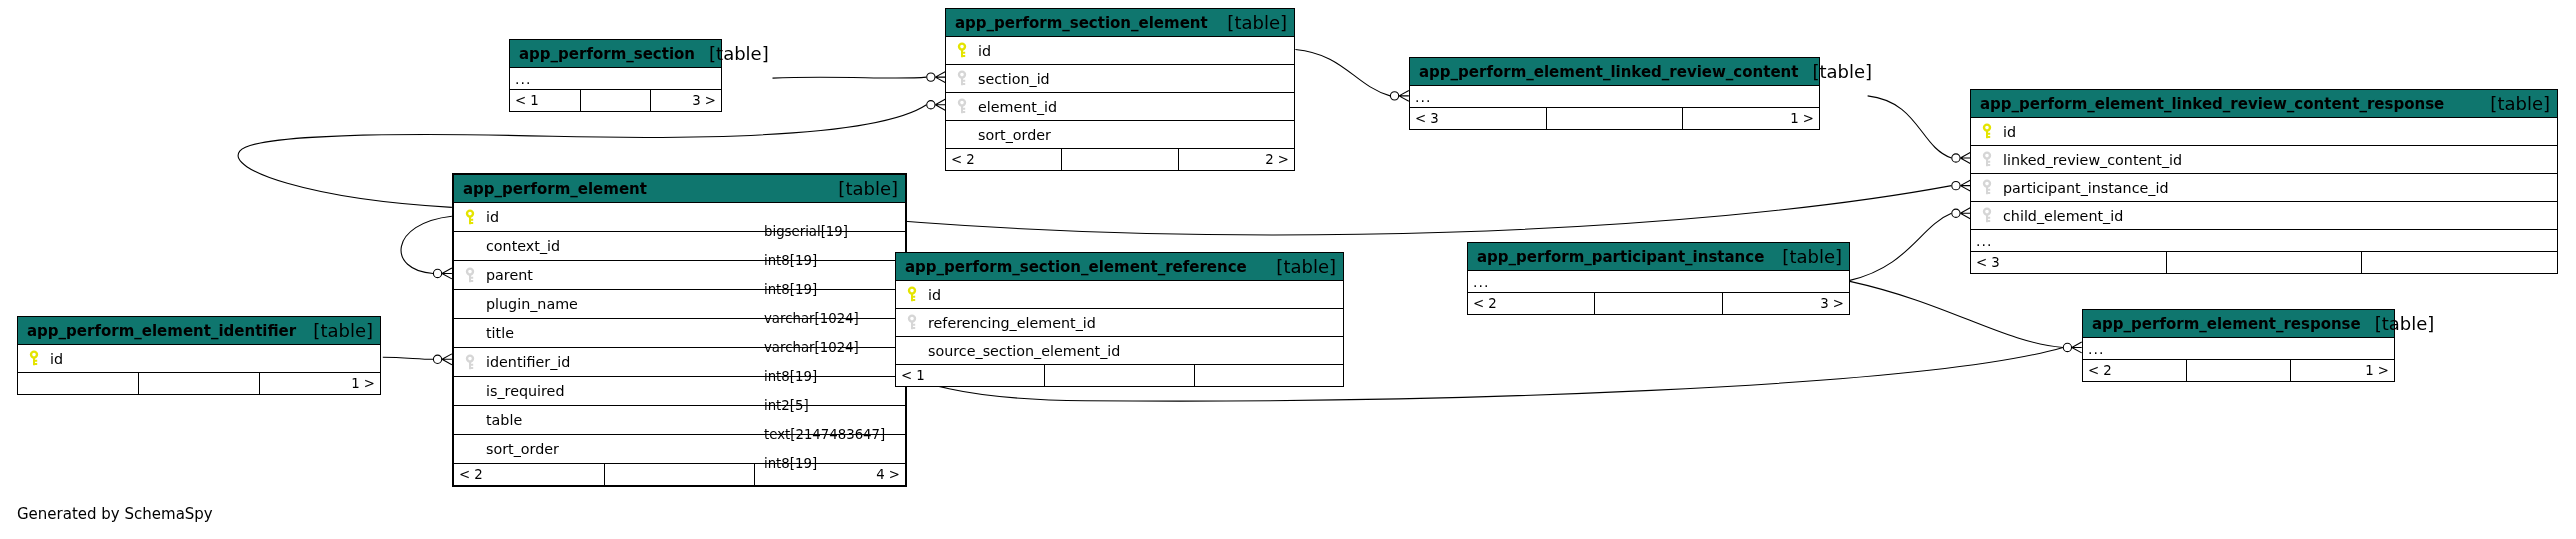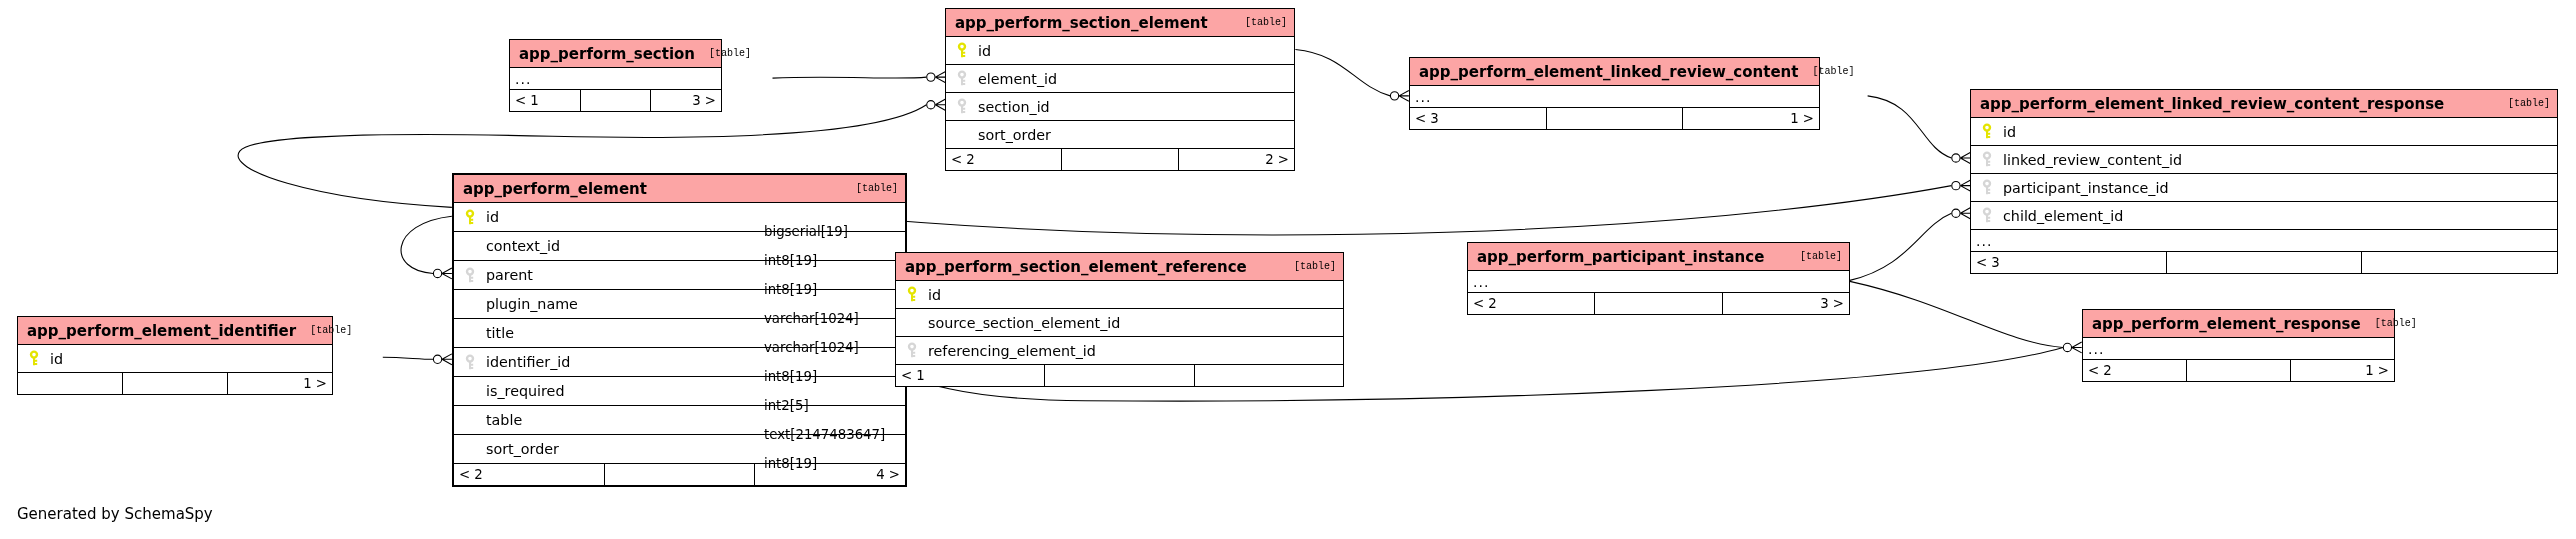--- a/index.html
+++ b/index.html
@@ -8,24 +8,24 @@
     width:2576px; height:540px; position:relative; overflow:hidden;
     font-family:"DejaVu Sans","Liberation Sans",sans-serif; color:#000;
   }
   svg.edges { position:absolute; left:0; top:0; z-index:1; }
   .dtable {
     position:absolute; background:#fff; border:1.5px solid #000; z-index:2;
   }
   .dtable.main { border:2.5px solid #000; }
   .thead {
     display:flex; justify-content:space-between; align-items:center;
-    background:#fca5a5; height:27px; padding:0 7px 0 9px; gap:14px;
+    background:#0f766e; height:27px; padding:0 7px 0 9px; gap:14px;
   }
   .tname { font-weight:bold; font-size:15px; white-space:nowrap; }
-  .tbadge { font-size:10px; white-space:nowrap;font-family:Liberation Mono, monospace; }
+  .tbadge { font-size:18px; white-space:nowrap; }
   .trow {
     display:flex; align-items:center; border-top:1px solid #000;
     height:28px; font-size:14.3px; white-space:nowrap;
   }
   .dtable.main .trow { height:29px; }
   .trow.ellipsis { height:22px; padding-left:5px; font-size:14px; letter-spacing:1px; }
   .icon-cell { width:32px; display:flex; justify-content:center; align-items:center; flex:0 0 32px; }
   .cname { flex:1 1 auto; }
   .ctype {
     width:146px; flex:0 0 146px; align-self:stretch; display:flex; align-items:center;
@@ -128,30 +128,30 @@
         </span>
         <span class="cname">id</span>
       </div>
       <div class="trow">
         <span class="icon-cell">
           <svg width="12" height="17" viewBox="0 0 12 17">
             <circle cx="6" cy="4.6" r="3" fill="none" stroke="#d6d6d6" stroke-width="2.4"></circle>
             <path d="M6 7.6 L6 15.2 M6 10.8 L9.2 10.8 M6 14 L9.2 14" stroke="#d6d6d6" stroke-width="2" fill="none"></path>
           </svg>
         </span>
+        <span class="cname">section_id</span>
+      </div>
+      <div class="trow">
+        <span class="icon-cell">
+          <svg width="12" height="17" viewBox="0 0 12 17">
+            <circle cx="6" cy="4.6" r="3" fill="none" stroke="#d6d6d6" stroke-width="2.4"></circle>
+            <path d="M6 7.6 L6 15.2 M6 10.8 L9.2 10.8 M6 14 L9.2 14" stroke="#d6d6d6" stroke-width="2" fill="none"></path>
+          </svg>
+        </span>
         <span class="cname">element_id</span>
-      </div>
-      <div class="trow">
-        <span class="icon-cell">
-          <svg width="12" height="17" viewBox="0 0 12 17">
-            <circle cx="6" cy="4.6" r="3" fill="none" stroke="#d6d6d6" stroke-width="2.4"></circle>
-            <path d="M6 7.6 L6 15.2 M6 10.8 L9.2 10.8 M6 14 L9.2 14" stroke="#d6d6d6" stroke-width="2" fill="none"></path>
-          </svg>
-        </span>
-        <span class="cname">section_id</span>
       </div>
       <div class="trow">
         <span class="icon-cell"></span>
         <span class="cname">sort_order</span>
       </div>
     </div>
   <div class="tfoot">
     <span class="fcell left">&lt; 2</span>
     <span class="fcell mid"></span>
     <span class="fcell right">2 &gt;</span>
@@ -311,31 +311,31 @@
       <div class="trow">
         <span class="icon-cell">
           <svg width="12" height="17" viewBox="0 0 12 17">
             <circle cx="6" cy="4.6" r="3" fill="none" stroke="#e4e400" stroke-width="2.4"></circle>
             <path d="M6 7.6 L6 15.2 M6 10.8 L9.2 10.8 M6 14 L9.2 14" stroke="#e4e400" stroke-width="2" fill="none"></path>
           </svg>
         </span>
         <span class="cname">id</span>
       </div>
       <div class="trow">
+        <span class="icon-cell">
+          <svg width="12" height="17" viewBox="0 0 12 17">
+            <circle cx="6" cy="4.6" r="3" fill="none" stroke="#d6d6d6" stroke-width="2.4"></circle>
+            <path d="M6 7.6 L6 15.2 M6 10.8 L9.2 10.8 M6 14 L9.2 14" stroke="#d6d6d6" stroke-width="2" fill="none"></path>
+          </svg>
+        </span>
+        <span class="cname">referencing_element_id</span>
+      </div>
+      <div class="trow">
         <span class="icon-cell"></span>
         <span class="cname">source_section_element_id</span>
-      </div>
-      <div class="trow">
-        <span class="icon-cell">
-          <svg width="12" height="17" viewBox="0 0 12 17">
-            <circle cx="6" cy="4.6" r="3" fill="none" stroke="#d6d6d6" stroke-width="2.4"></circle>
-            <path d="M6 7.6 L6 15.2 M6 10.8 L9.2 10.8 M6 14 L9.2 14" stroke="#d6d6d6" stroke-width="2" fill="none"></path>
-          </svg>
-        </span>
-        <span class="cname">referencing_element_id</span>
       </div>
     </div>
   <div class="tfoot">
     <span class="fcell left">&lt; 1</span>
     <span class="fcell mid"></span>
     <span class="fcell right"></span>
   </div>
 </div>
 
 <div class="dtable" style="left:1467px;top:242px;width:383px">
@@ -348,21 +348,21 @@
         <span>...</span>
       </div>
     </div>
   <div class="tfoot">
     <span class="fcell left">&lt; 2</span>
     <span class="fcell mid"></span>
     <span class="fcell right">3 &gt;</span>
   </div>
 </div>
 
-<div class="dtable" style="left:17px;top:316px;width:316px">
+<div class="dtable" style="left:17px;top:316px;width:364px">
   <div class="thead">
     <span class="tname">app_perform_element_identifier</span>
     <span class="tbadge">[table]</span>
   </div>
   <div>
       <div class="trow">
         <span class="icon-cell">
           <svg width="12" height="17" viewBox="0 0 12 17">
             <circle cx="6" cy="4.6" r="3" fill="none" stroke="#e4e400" stroke-width="2.4"></circle>
             <path d="M6 7.6 L6 15.2 M6 10.8 L9.2 10.8 M6 14 L9.2 14" stroke="#e4e400" stroke-width="2" fill="none"></path>

